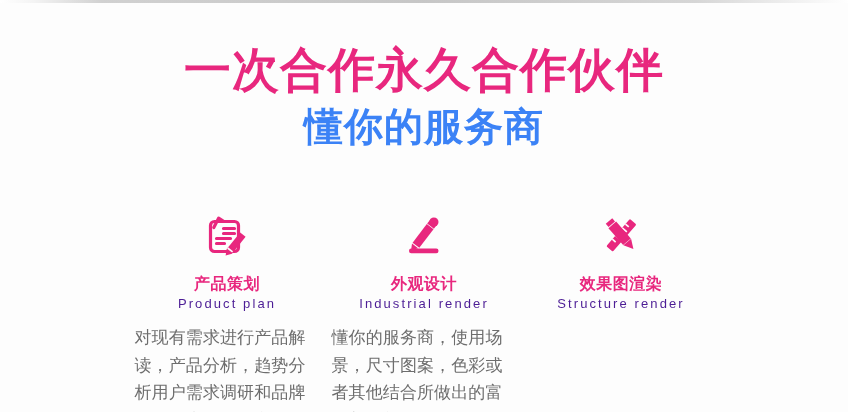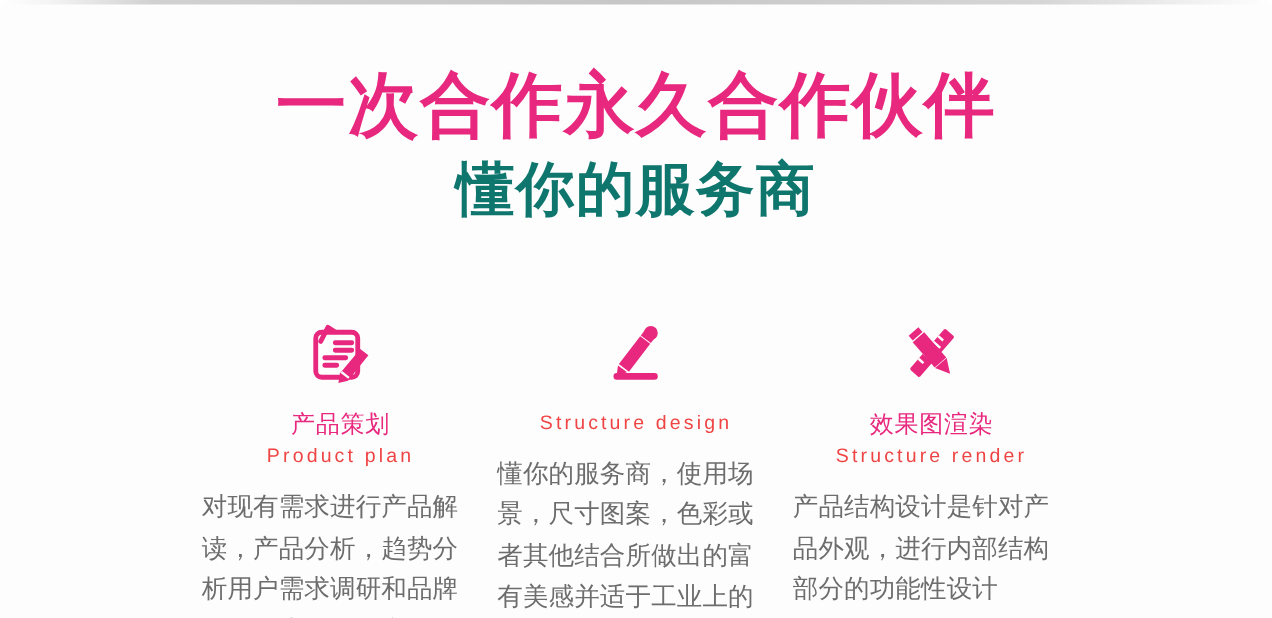--- a/index.html
+++ b/index.html
@@ -53,21 +53,21 @@
     font-weight: 700;
     color: #e8277e;
     letter-spacing: 1px;
     line-height: 1.12;
     margin: 0;
     white-space: nowrap;
   }
   .headline-sub {
     font-size: 39px;
     font-weight: 700;
-    color: #0f766e;
+    color: #3b82f6;
     letter-spacing: 1px;
     line-height: 1.15;
     margin: 8px 0 0 0;
     white-space: nowrap;
   }
 
   
   .features {
     position: absolute;
     top: 204px;
@@ -89,29 +89,29 @@
     display: flex;
     align-items: center;
     justify-content: center;
     margin-bottom: 8px;
   }
   .feature-icon svg {
     display: block;
   }
   .feature-title {
     font-size: 16px;
-    font-weight: 400;
+    font-weight: 700;
     color: #e8277e;
     letter-spacing: .5px;
     line-height: 1.2;
     margin: 0 0 3px 0;
   }
   .feature-subtitle {
     font-size: 13px;
-    color: #ef4444;
+    color: #4c1d95;
     letter-spacing: 2.1px;
     line-height: 1.3;
     margin: 0 0 11px 0;
     font-weight: 400;
   }
   .feature-desc {
     font-size: 17px;
     color: #6d6d6d;
     line-height: 1.62;
     margin: 0;
@@ -165,21 +165,22 @@
             <path d="M33.6 11.2 l6.7 5.1 -3.4 4.4 -6.7 -5.1 z"></path>
             <path d="M29.8 16.1 l6.7 5.1 -14.2 18.6 -6.7 -5.1 z"></path>
             <path d="M15.0 35.6 l6.1 4.6 -7.0 2.0 z"></path>
 
             <rect x="12.0" y="40.6" width="29.5" height="4.6" rx="2.2"></rect>
 
             <circle cx="36.9" cy="14.0" r="4.6"></circle>
           </g>
         </svg>
       </div>
-      <div class="feature-subtitle">Structure design</div>
+      <div class="feature-title">外观设计</div>
+      <div class="feature-subtitle">Industrial render</div>
       <div class="feature-desc">懂你的服务商，使用场景，尺寸图案，色彩或者其他结合所做出的富有美感并适于工业上的应用的新的设计</div>
     </div>
 
     <div class="feature">
       <div class="feature-icon">
         <svg width="56" height="54" viewBox="0 0 56 54" aria-hidden="true">
 
           <g fill="#e8277e" transform="rotate(41 28 27)">
             <rect x="24.2" y="9.0" width="8.6" height="36.0" rx="1.2"></rect>
             <g fill="#fdfdfd">
@@ -193,18 +194,17 @@
 
           <g fill="#e8277e" transform="rotate(-41 28 27)">
             <path d="M23.8 8.6 h8.6 v4.2 h-8.6 z"></path>
             <path d="M23.0 13.6 h10.2 v22.4 h-10.2 z"></path>
             <path d="M23.0 36.4 h10.2 l-5.1 9.4 z"></path>
           </g>
         </svg>
       </div>
       <div class="feature-title">效果图渲染</div>
       <div class="feature-subtitle">Structure render</div>
-      <div class="feature-desc">产品结构设计是针对产品外观，进行内部结构部分的功能性设计</div>
     </div>
 
 
   </div>
 </div>
 
 </body></html>

